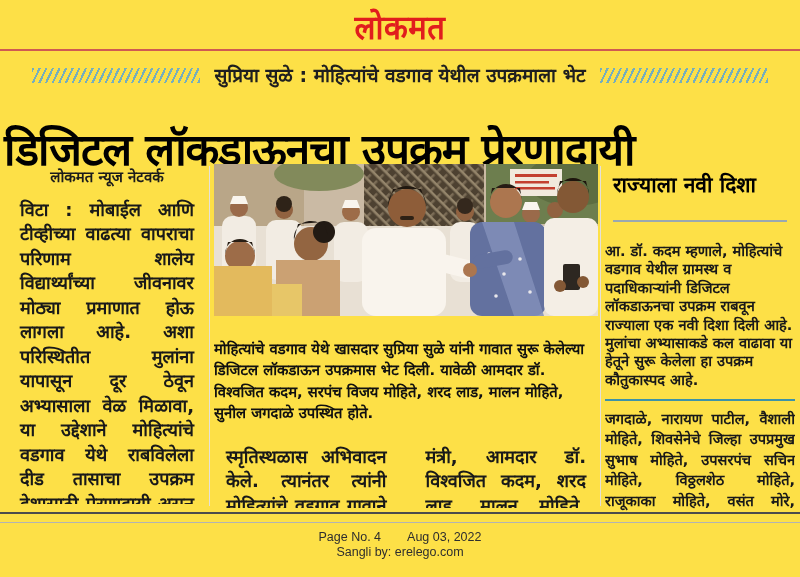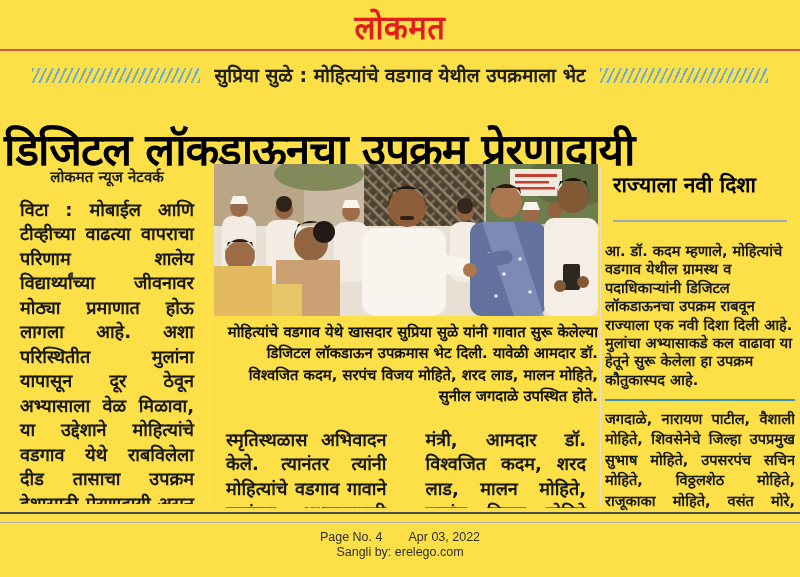--- a/index.html
+++ b/index.html
@@ -30,21 +30,21 @@
   .bodytext{font-size:18px;line-height:1.36;font-weight:600;text-align:justify;
         margin:12px;color:#191919;}
   .indent{text-indent:16px;}
   .col-rule{position:absolute;top:166px;width:1px;height:340px;background:#e4e0d9;}
   .col-rule.left{left:209px;}
   .col-rule.right{left:600px;}
 
   .middle{position:absolute;left:214px;top:164px;width:384px;height:344px;overflow:hidden;}
   .photo{width:384px;height:152px;display:block;}
   .caption{font-size:14.8px;line-height:1.45;font-weight:700;color:#101010;
-        margin:5px 0 0 0;text-align:right;}
+        margin:22px 0 0 0;text-align:left;}
   .midcols{display:flex;gap:15px;margin-top:9px;}
   .midcol{flex:1;min-width:0;}
 
   .col4{position:absolute;left:605px;top:162px;width:190px;height:350px;overflow:hidden;}
   .sidebar-title{font-size:21px;font-weight:800;color:#000;margin:8px;padding-bottom:22px;
         border-bottom:2px solid #9aa8b0;}
   .sidebar-para{font-size:14.6px;line-height:1.26;font-weight:600;margin:20px 0 0 0;
         text-align:left;color:#191919;}
   .sidebar-divider{height:2px;background:#3d93a8;margin:10px 0 8px 0;}
   .sidebar-names{font-size:14.6px;line-height:1.4;font-weight:600;margin:0;
@@ -186,18 +186,18 @@
     <div class="sidebar-divider"></div>
     <p class="sidebar-names">जगदाळे, नारायण पाटील, वैशाली मोहिते, शिवसेनेचे जिल्हा उपप्रमुख सुभाष मोहिते, उपसरपंच सचिन मोहिते, विठ्ठलशेठ मोहिते, राजूकाका मोहिते, वसंत मोरे, सर्जेराव मोहिते, हणमंत देशमुख, श्रीकांत पवार, कुलदीप यादव, सचिन कांबळे आदी उपस्थित होते.</p>
   </div>
 
   <div class="rule-dark"></div>
   <div class="rule-light"></div>
 
   <div class="footer">
     <div class="footer-line2">
       <span>Page No. 4</span>
-      <span>Apr 03, 2022</span>
+      <span>Aug 03, 2022</span>
     </div>
     <div>Sangli by: erelego.com</div>
   </div>
 
 </div>
 
 </body></html>

